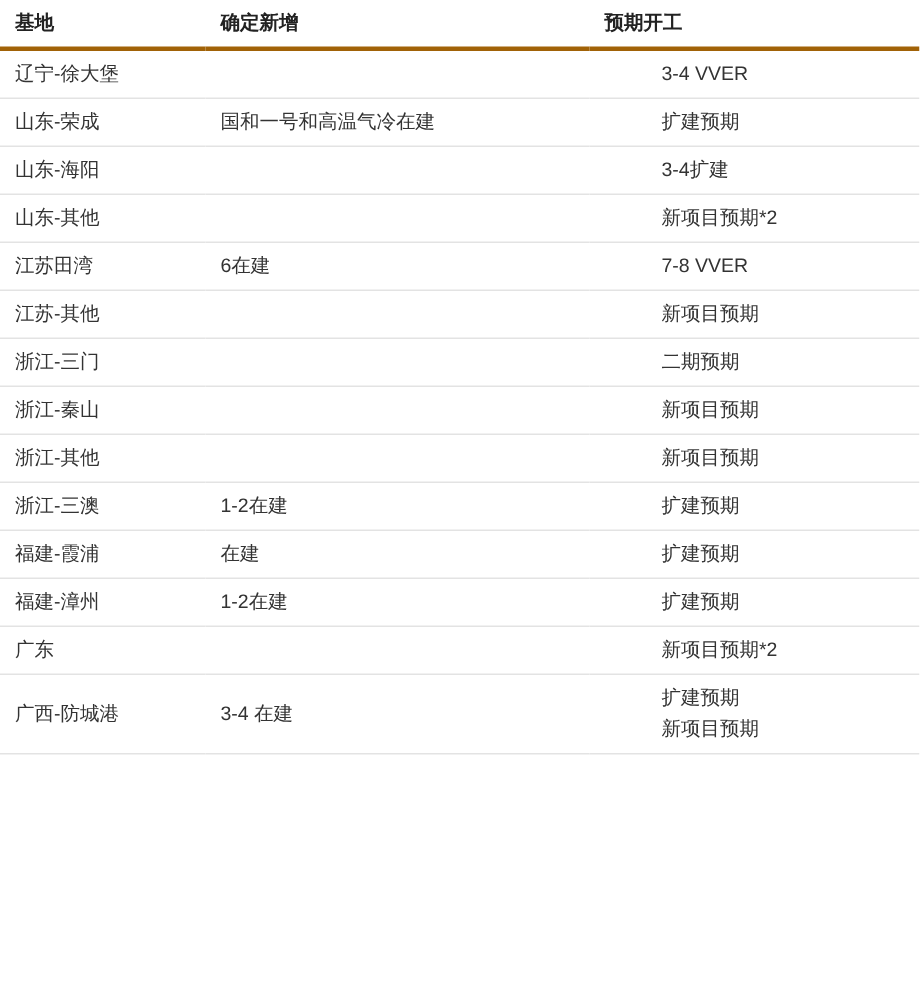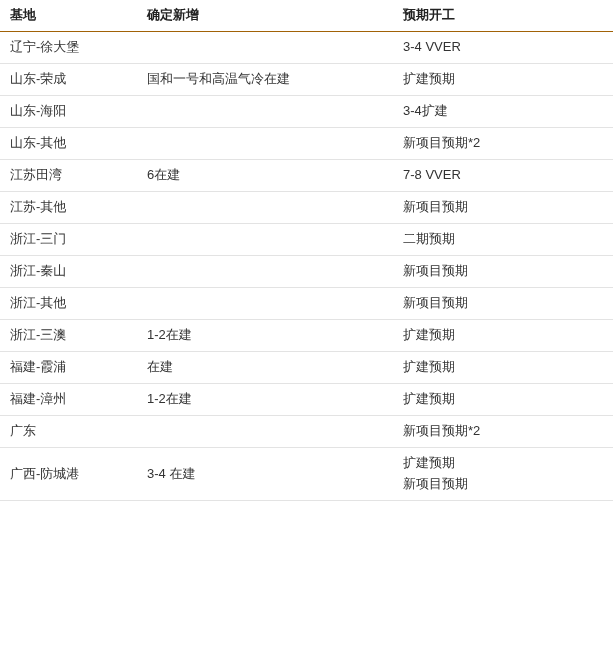--- a/index.html
+++ b/index.html
@@ -32,30 +32,30 @@
     padding: 0 10px;
     line-height: 1.45;
     font-weight: normal;
     color: #333333;
   }
   table.data-table thead th {
     height: 31px;
     font-weight: bold;
     font-size: 13px;
     color: #222222;
-    border-bottom: 1px solid #a16207;
+    border-bottom: 3px solid #a16207;
   }
   table.data-table tbody td {
     height: 31px;
     font-size: 13px;
   }
   table.data-table tbody tr.tall td {
     height: 52px;
   }
-  .cellline { display: block; }
+  .cellline { display: block; margin-left: 38px; }
   .cellline + .cellline { margin-top: 2px; }
 </style>
 </head>
 <body>
 
 <table class="data-table">
   <colgroup>
     <col class="col-base">
     <col class="col-mid">
     <col class="col-last">

